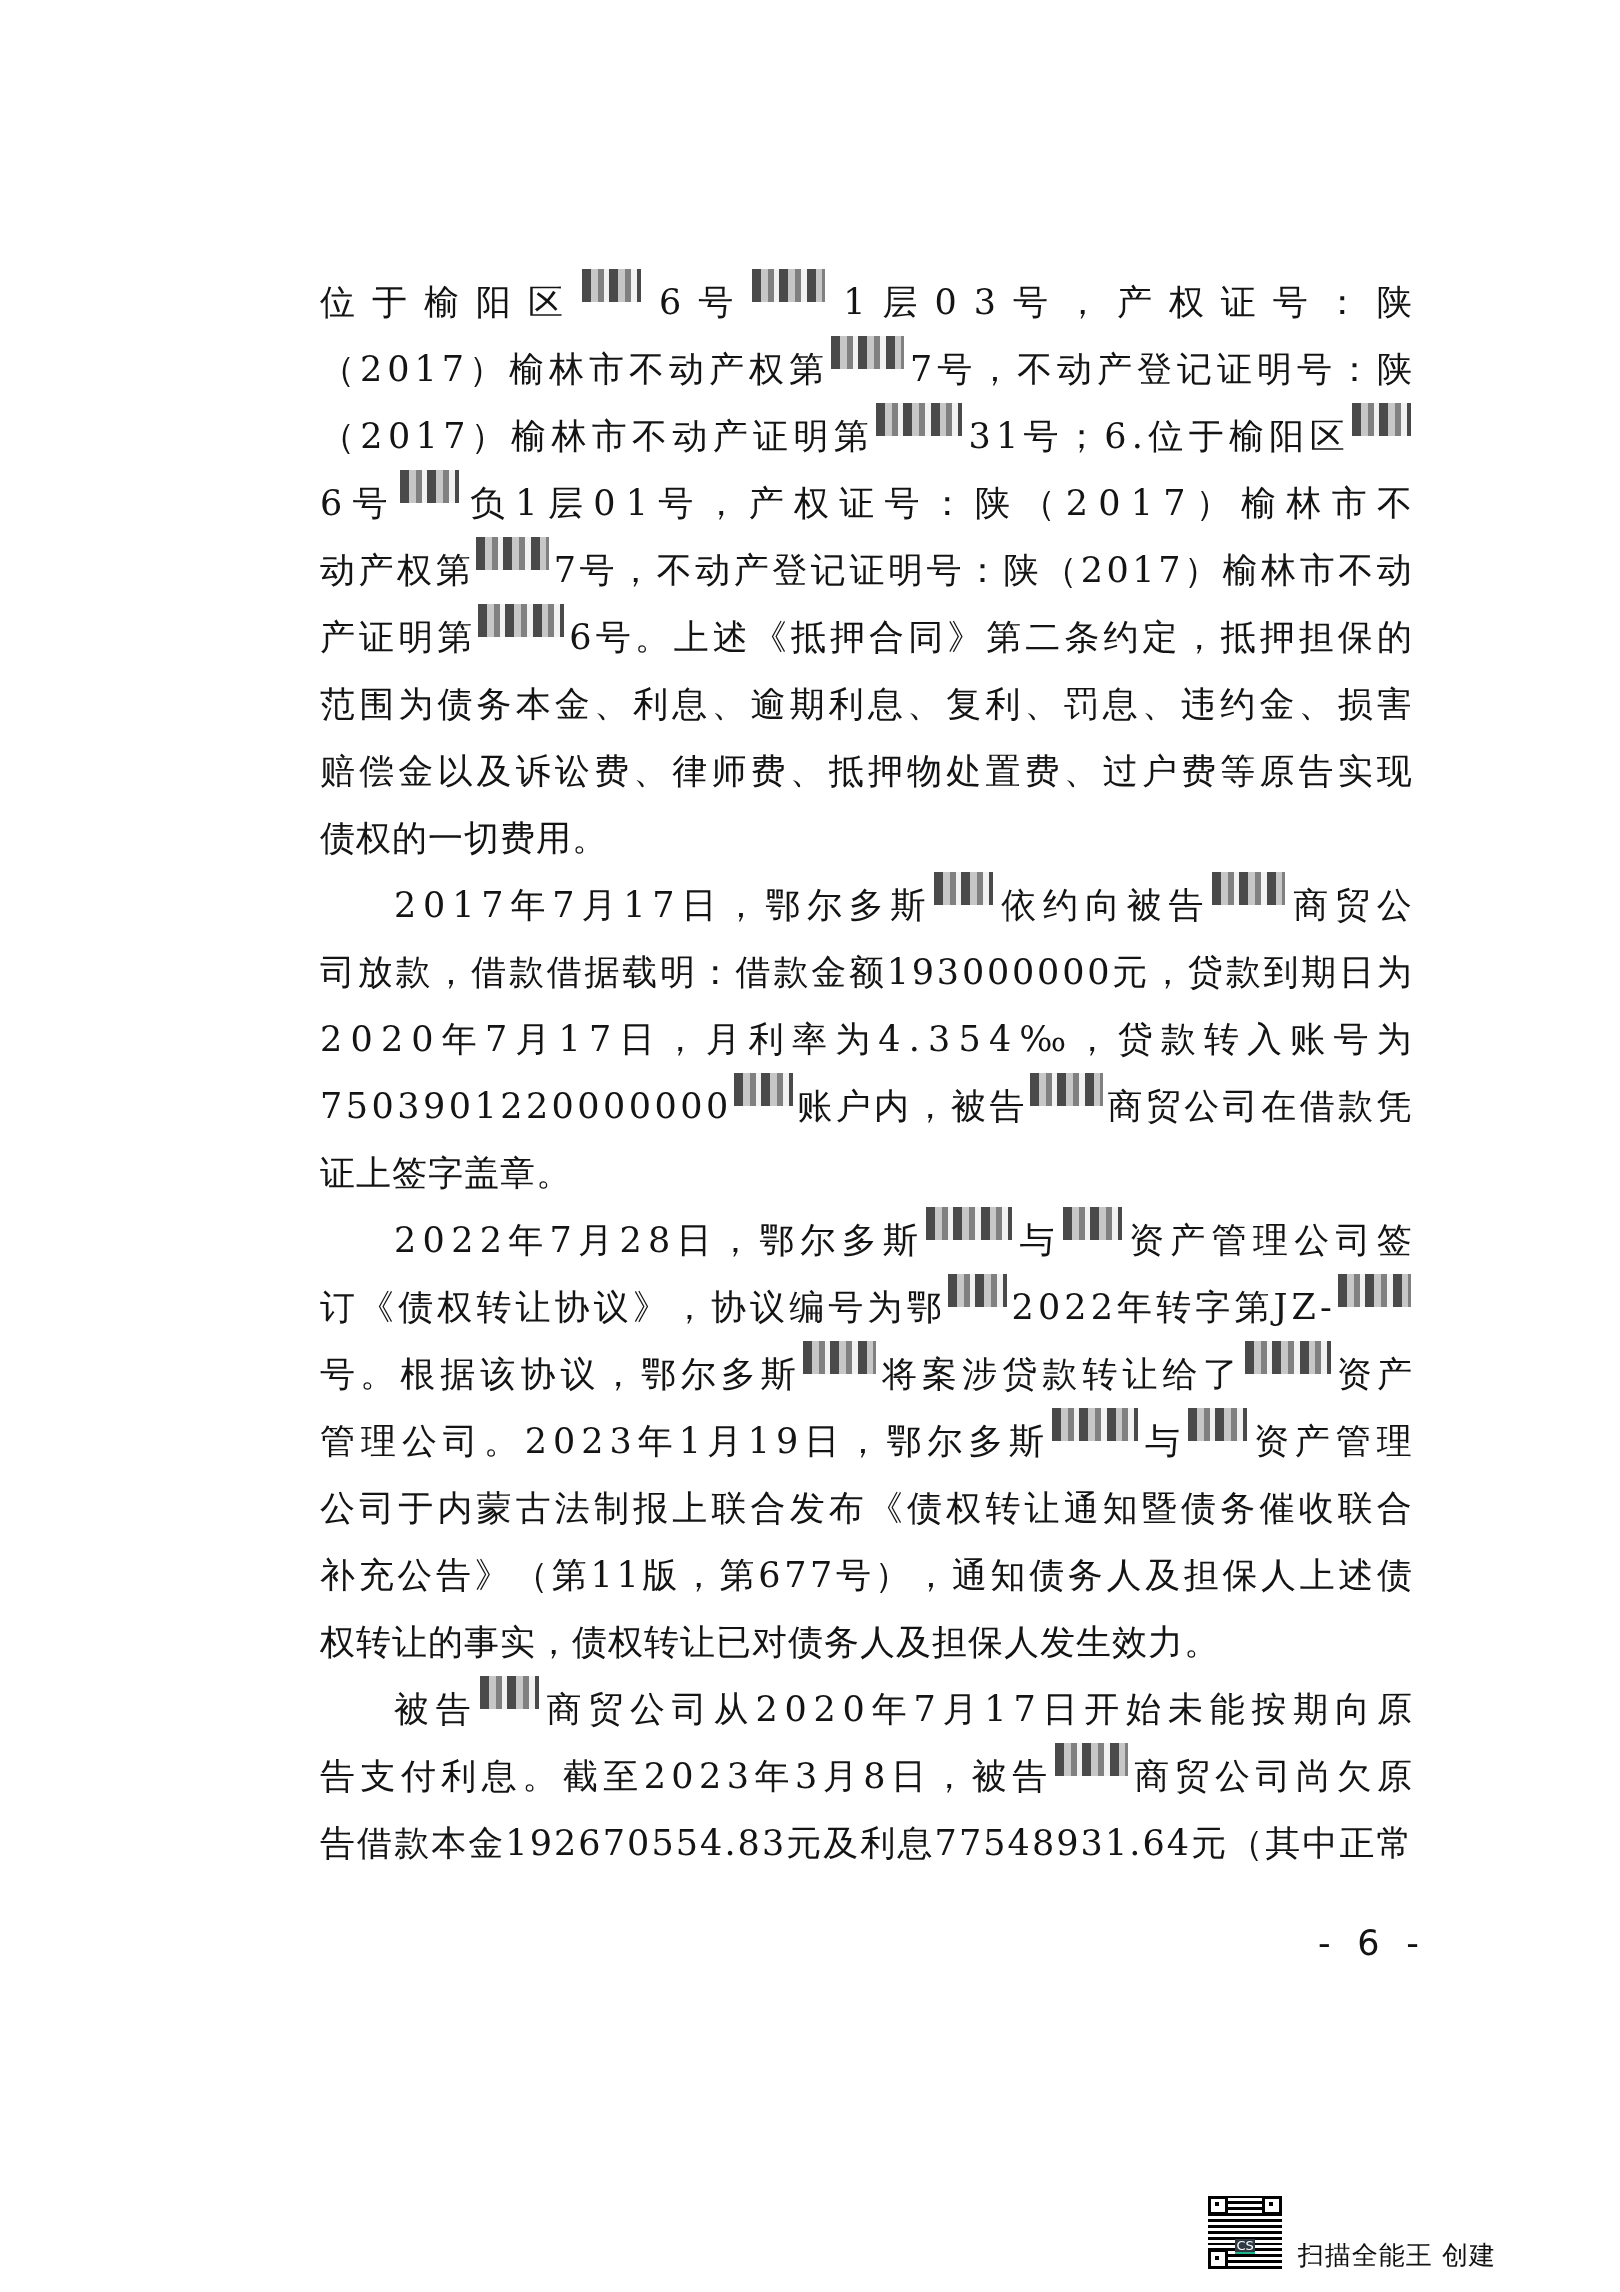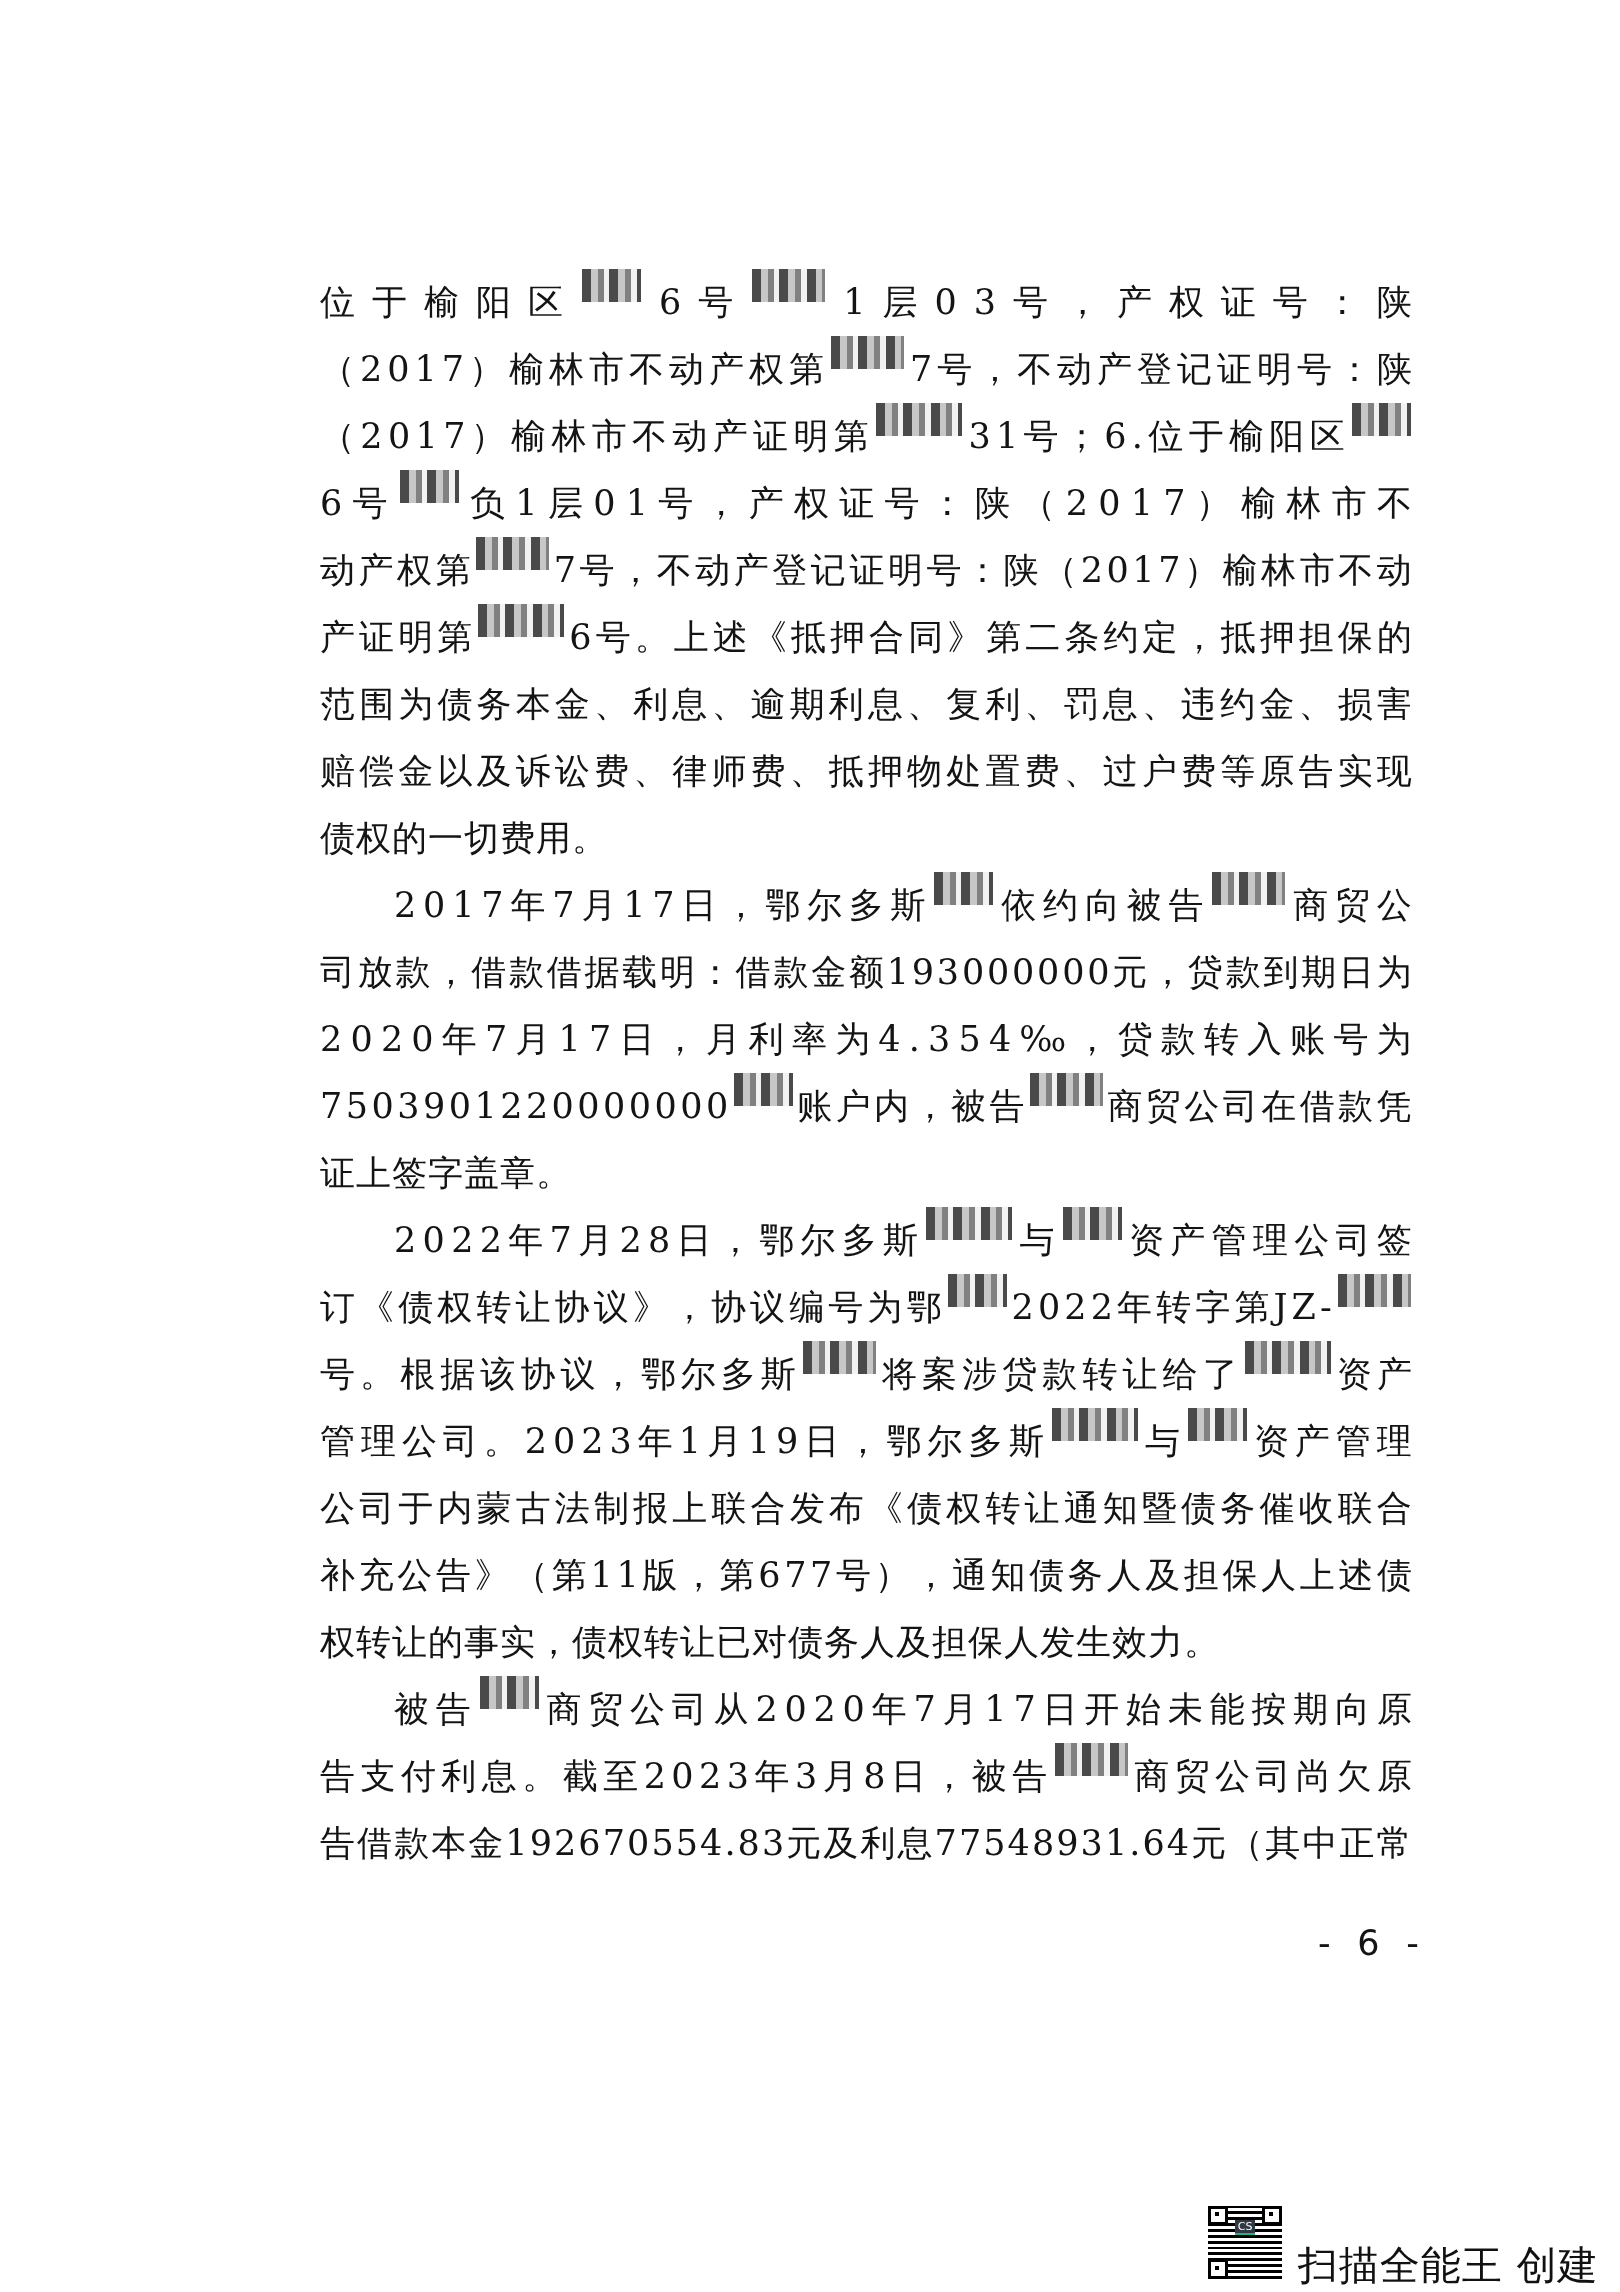--- a/index.html
+++ b/index.html
@@ -88,33 +88,33 @@
     }
     .qr .finder::after {
       content: "";
       position: absolute;
       left: 3.9px; top: 3.9px;
       width: 3.9px; height: 3.9px;
       background: #000;
     }
     .qr .cs {
       position: absolute;
-      left: 27.4px; top: 14px;
+      left: 27.4px; top: 43px;
       width: 19.6px; height: 13.7px;
       background: #2f3a44;
       color: #fff;
-      font-size: 11px;
+      font-size: 13px;
       font-family: "DejaVu Sans", sans-serif;
       text-align: center;
       line-height: 13.7px;
       border-bottom: 2.9px solid #1fb58a;
     }
     .wm-text {
       font-family: "DejaVu Sans", "Liberation Sans", sans-serif;
-      font-size: 40px;
+      font-size: 26px;
       color: #111;
       letter-spacing: 1px;
       margin-top: 47px;
     }
   </style>
 </head>
 <body>
 
 <div class="page">
   <div class="body-text" id="body-text">

